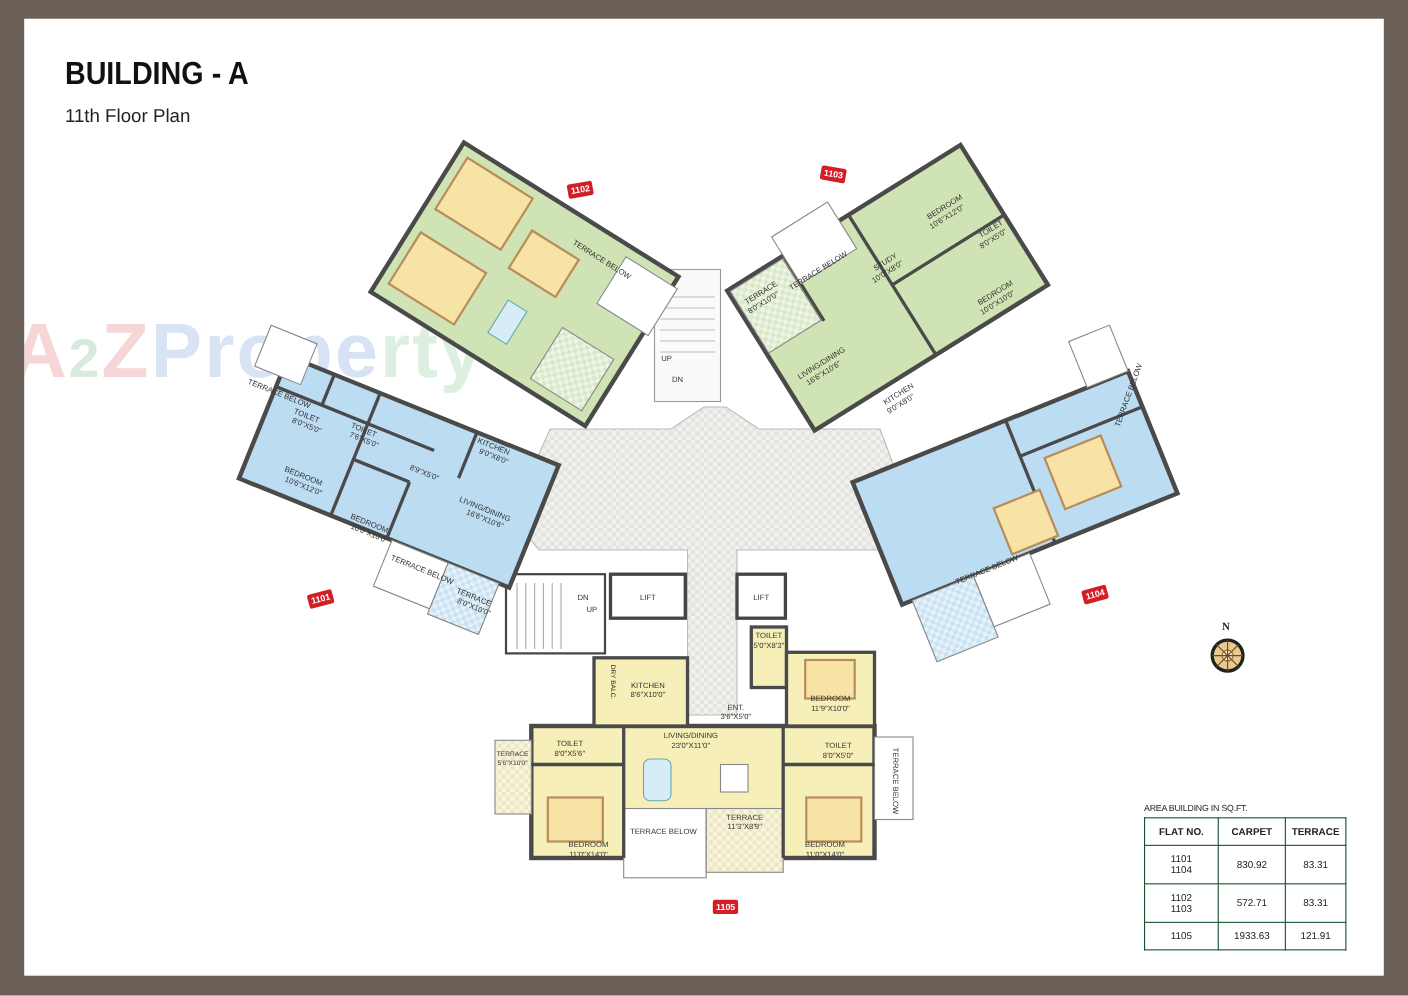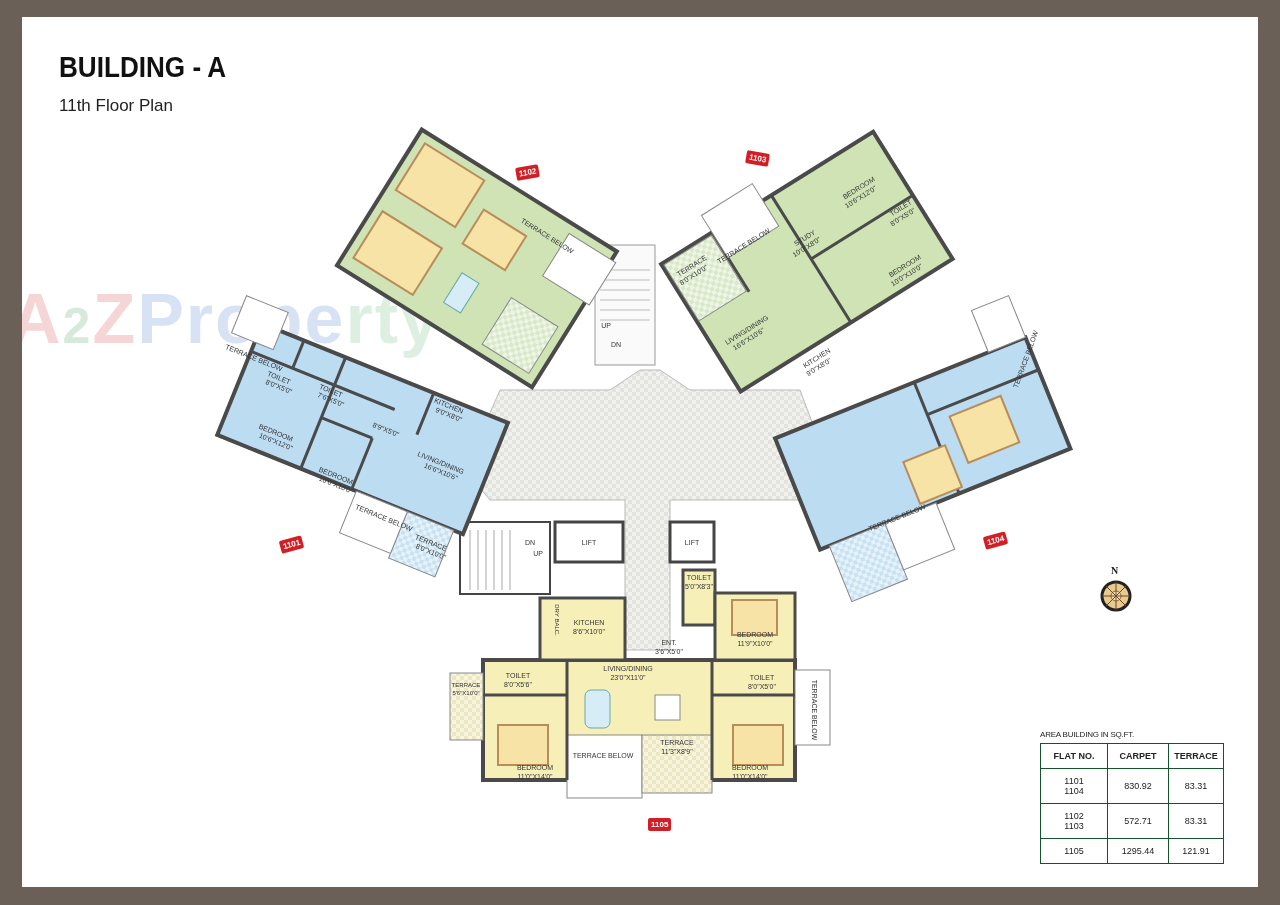--- a/index.html
+++ b/index.html
@@ -258,19 +258,19 @@
       <tr>
         <td>
               <div>1102</div>
               <div>1103</div>
             </td>
         <td>572.71</td>
         <td>83.31</td>
       </tr>
       <tr class="last">
         <td>1105</td>
-        <td>1295.44</td>
+        <td>1933.63</td>
         <td>121.91</td>
       </tr>
     </tbody>
       </table>
   </div>
 </div>
 
 </body></html>

